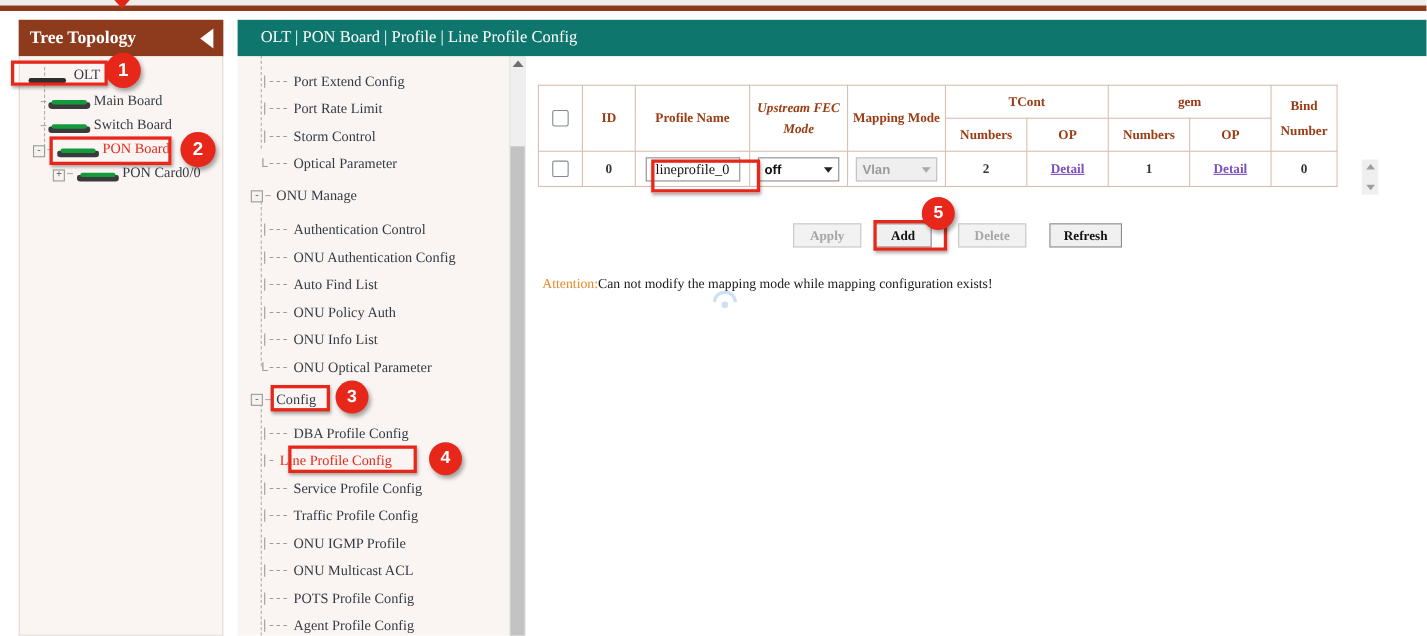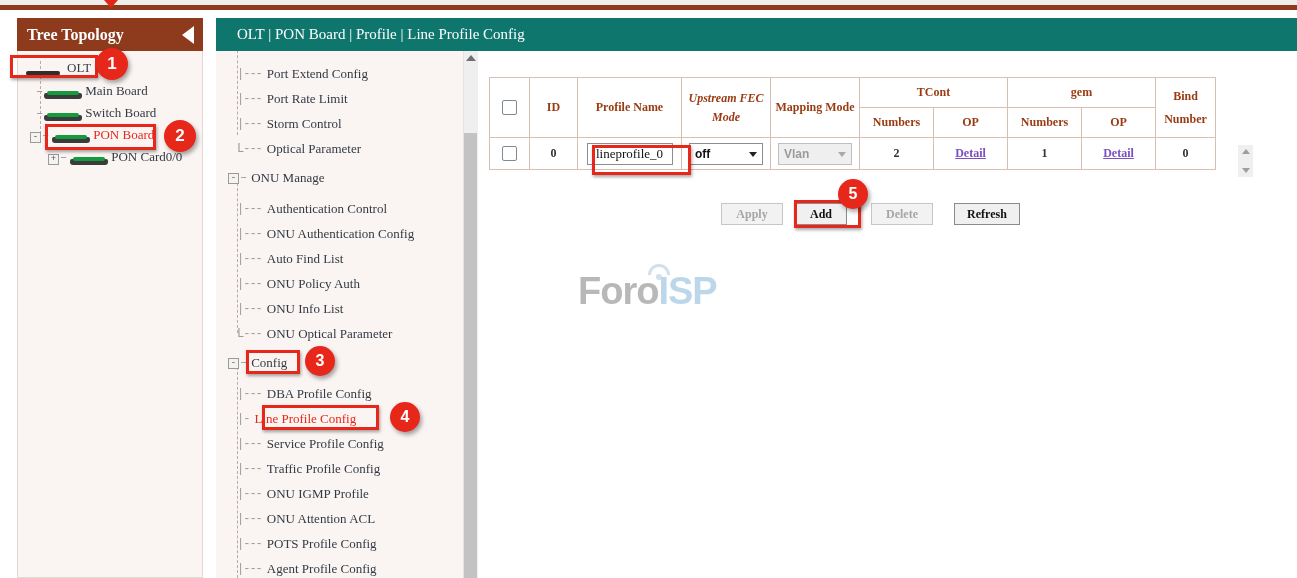--- a/index.html
+++ b/index.html
@@ -321,21 +321,21 @@
       <span>Traffic Profile Config</span>
       </div>
 
     <div class="mitem" style="left:237px; top:486px;">
       <span class="dash">|---</span>
       <span>ONU IGMP Profile</span>
       </div>
 
     <div class="mitem" style="left:237px; top:511px;">
       <span class="dash">|---</span>
-      <span>ONU Attention ACL</span>
+      <span>ONU Multicast ACL</span>
       </div>
 
     <div class="mitem" style="left:237px; top:536px;">
       <span class="dash">|---</span>
       <span>POTS Profile Config</span>
       </div>
 
     <div class="mitem" style="left:237px; top:561px;">
       <span class="dash">|---</span>
       <span>Agent Profile Config</span>
@@ -426,20 +426,20 @@
   <div class="btnrow">
     <div class="btn disabled" style="left:232px; width:62px;">Apply</div>
     <div class="btn" style="left:306px; width:52px;">Add</div>
     <div class="btn disabled" style="left:382px; width:62px;">Delete</div>
     <div class="btn" style="left:465px; width:66px;">Refresh</div>
   </div>
 
   <div class="redbox" style="left:794px; top:200px; width:67px; height:28px;"></div>
   <div class="badge" style="left:838px; top:179px; width:30px; height:30px; font-size:16px;">5</div>
 
+  <div class="attention">
+    <span class="lbl">Attention:</span><span>Can not modify the mapping mode while mapping configuration exists!</span>
+  </div>
 
   <div class="wm-arc"></div>
   <div class="wm-dot"></div>
-  <div class="watermark">
-    <span class="a">Foro</span><span class="b">ISP</span>
-  </div>
 
 </div>
 
 </body></html>

